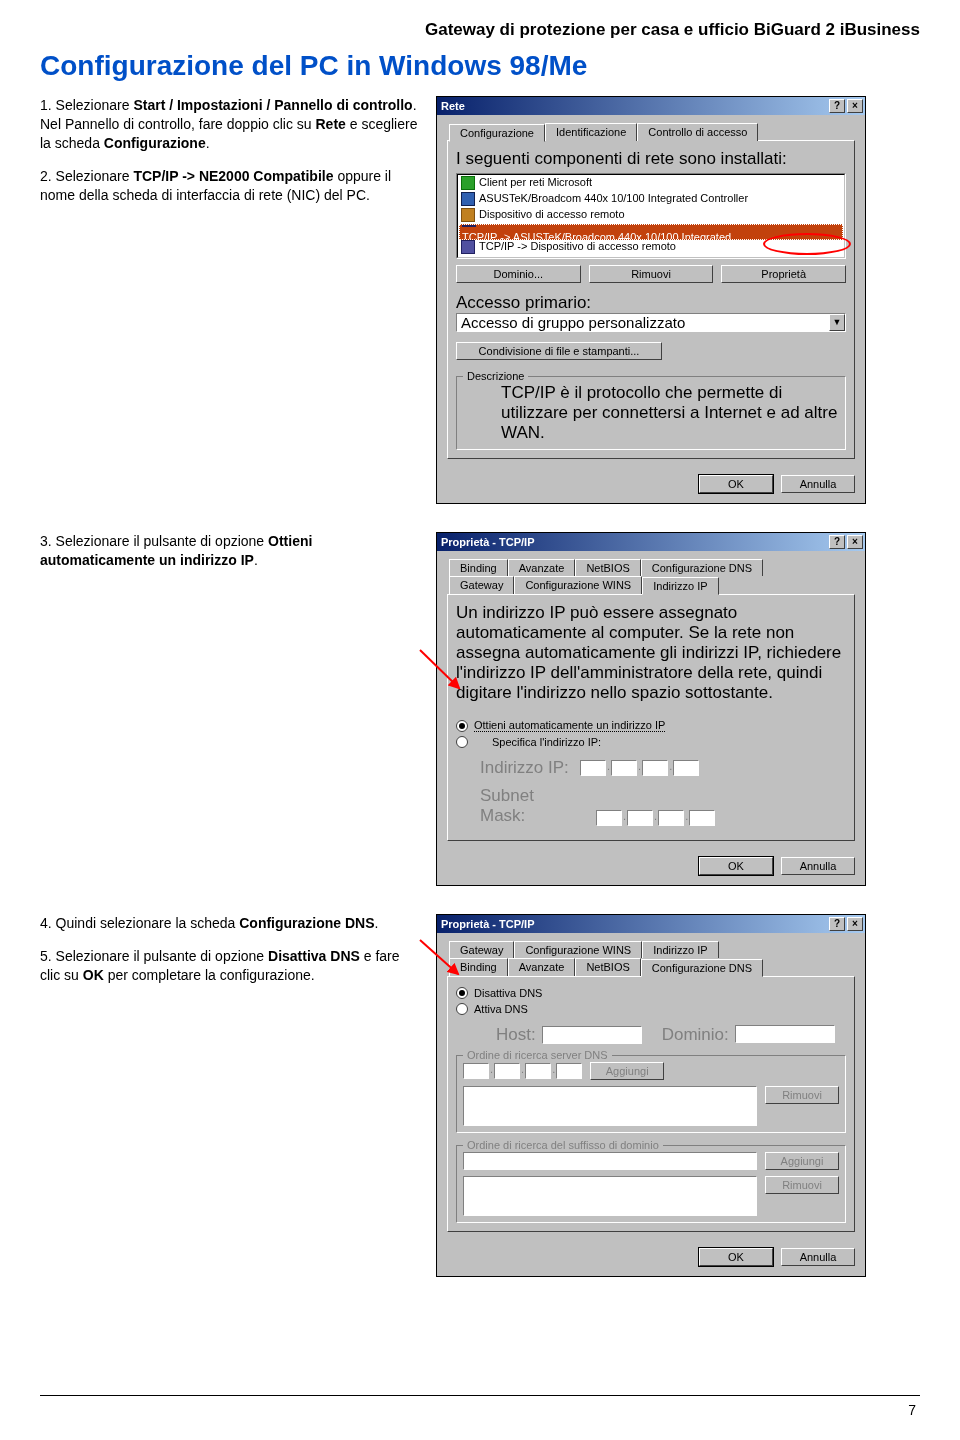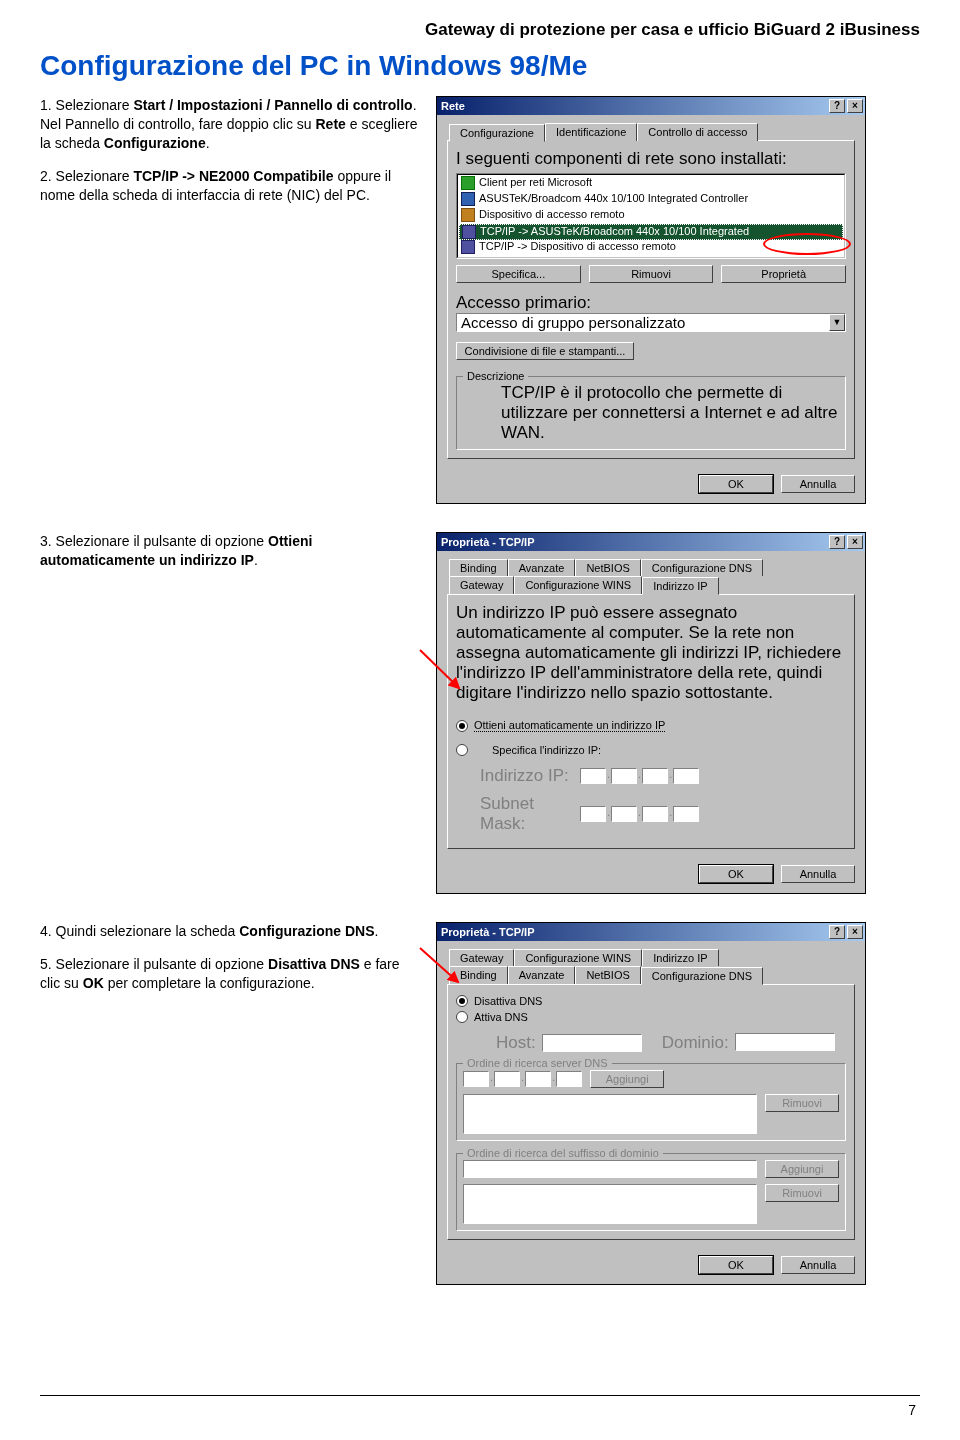--- a/index.html
+++ b/index.html
@@ -106,21 +106,21 @@
   .list-item {
     display: flex; align-items: flex-start; gap: 4px;
     padding: 0 2px; white-space: nowrap; overflow: hidden;
     font-size: 11px; height: 16px;
   }
   .list-item .ico { width: 14px; height: 14px; display: inline-block; }
   .ico-net { background: #2aa02a; border: 1px solid #0a700a; }
   .ico-card { background: #3060b0; border: 1px solid #102050; }
   .ico-dial { background: #c08020; border: 1px solid #805010; }
   .ico-tcp { background: #5050a0; border: 1px solid #202060; }
-  .list-item.selected { background: #14532d; color: #fff; border: 1px dotted #fff; }
+  .list-item.selected { background: #c2410c; color: #fff; border: 1px dotted #fff; flex-direction: column; }
   .btn {
     background: #c0c0c0;
     border: 1px solid #fff;
     border-right-color: #404040; border-bottom-color: #404040;
     padding: 2px 4px;
     font-size: 11px;
     text-align: center;
   }
   .btn.default { box-shadow: 0 0 0 1px #000; }
   .btn-row { display: flex; gap: 8px; justify-content: space-between; margin-top: 6px; }
@@ -226,33 +226,33 @@
                   <span class="ico ico-tcp"></span>
                   <span>TCP/IP -&gt; ASUSTeK/Broadcom 440x 10/100 Integrated</span>
                 </div>
               <div class="list-item">
                   <span class="ico ico-tcp"></span>
                   <span>TCP/IP -&gt; Dispositivo di accesso remoto</span>
                 </div>
             </div>
           </div>
           <div class="btn-row">
-            <div class="btn">Specifica...</div>
+            <div class="btn">Dominio...</div>
             <div class="btn">Rimuovi</div>
             <div class="btn">Proprietà</div>
           </div>
           <div style="margin-top:10px;">
             <div class="small">Accesso primario:</div>
             <div class="combo">
               <div class="combo-text">Accesso di gruppo personalizzato</div>
               <div class="combo-btn">▼</div>
             </div>
           </div>
           <div style="margin-top:10px;">
-            <div class="btn" style="width:178px;">Condivisione di file e stampanti...</div>
+            <div class="btn" style="width:206px;">Condivisione di file e stampanti...</div>
           </div>
           <div class="groupbox" style="margin-top:16px;padding-left:44px;">
             <div class="gb-title">Descrizione</div>
             <div class="small" style="min-height:30px;">TCP/IP è il protocollo che permette di utilizzare per connettersi a Internet e ad altre WAN.</div>
           </div>
         </div>
       </div>
       <div class="dlg-buttons">
         <div class="btn default">OK</div>
         <div class="btn">Annulla</div>
@@ -298,38 +298,38 @@
             <div class="tab">Configurazione WINS</div>
             <div class="tab active">Indirizzo IP</div>
           </div>
         </div>
         <div class="tab-content">
           <div class="small" style="margin-bottom:14px;">Un indirizzo IP può essere assegnato automaticamente al computer. Se la rete non assegna automaticamente gli indirizzi IP, richiedere l'indirizzo IP dell'amministratore della rete, quindi digitare l'indirizzo nello spazio sottostante.</div>
           <div class="radio-row">
             <span class="radio checked"></span>
             <span class="underline-dotted">Ottieni automaticamente un indirizzo IP</span>
           </div>
-          <div class="radio-row" style="margin-top:8px;gap:24px;">
+          <div class="radio-row" style="gap:24px;">
             <span class="radio"></span>
             <span>Specifica l'indirizzo IP:</span>
           </div>
           <div style="padding:8px 0 6px 24px;">
             <div style="display:flex; align-items:center; gap:10px; margin-bottom:8px;">
               <span class="small disabled" style="width:90px">Indirizzo IP:</span>
               <span class="ip-field disabled">
                   <span class="seg"></span>
                   <span class="dot">.</span>
                   <span class="seg"></span>
                   <span class="dot">.</span>
                   <span class="seg"></span>
                   <span class="dot">.</span>
                   <span class="seg"></span>
                 </span>
             </div>
-            <div style="display:flex; align-items:center; gap:10px;">
+            <div style="display:flex; align-items:flex-end; gap:26px;">
               <span class="small disabled" style="width:90px">Subnet Mask:</span>
               <span class="ip-field disabled">
                   <span class="seg"></span>
                   <span class="dot">.</span>
                   <span class="seg"></span>
                   <span class="dot">.</span>
                   <span class="seg"></span>
                   <span class="dot">.</span>
                   <span class="seg"></span>
                 </span>

